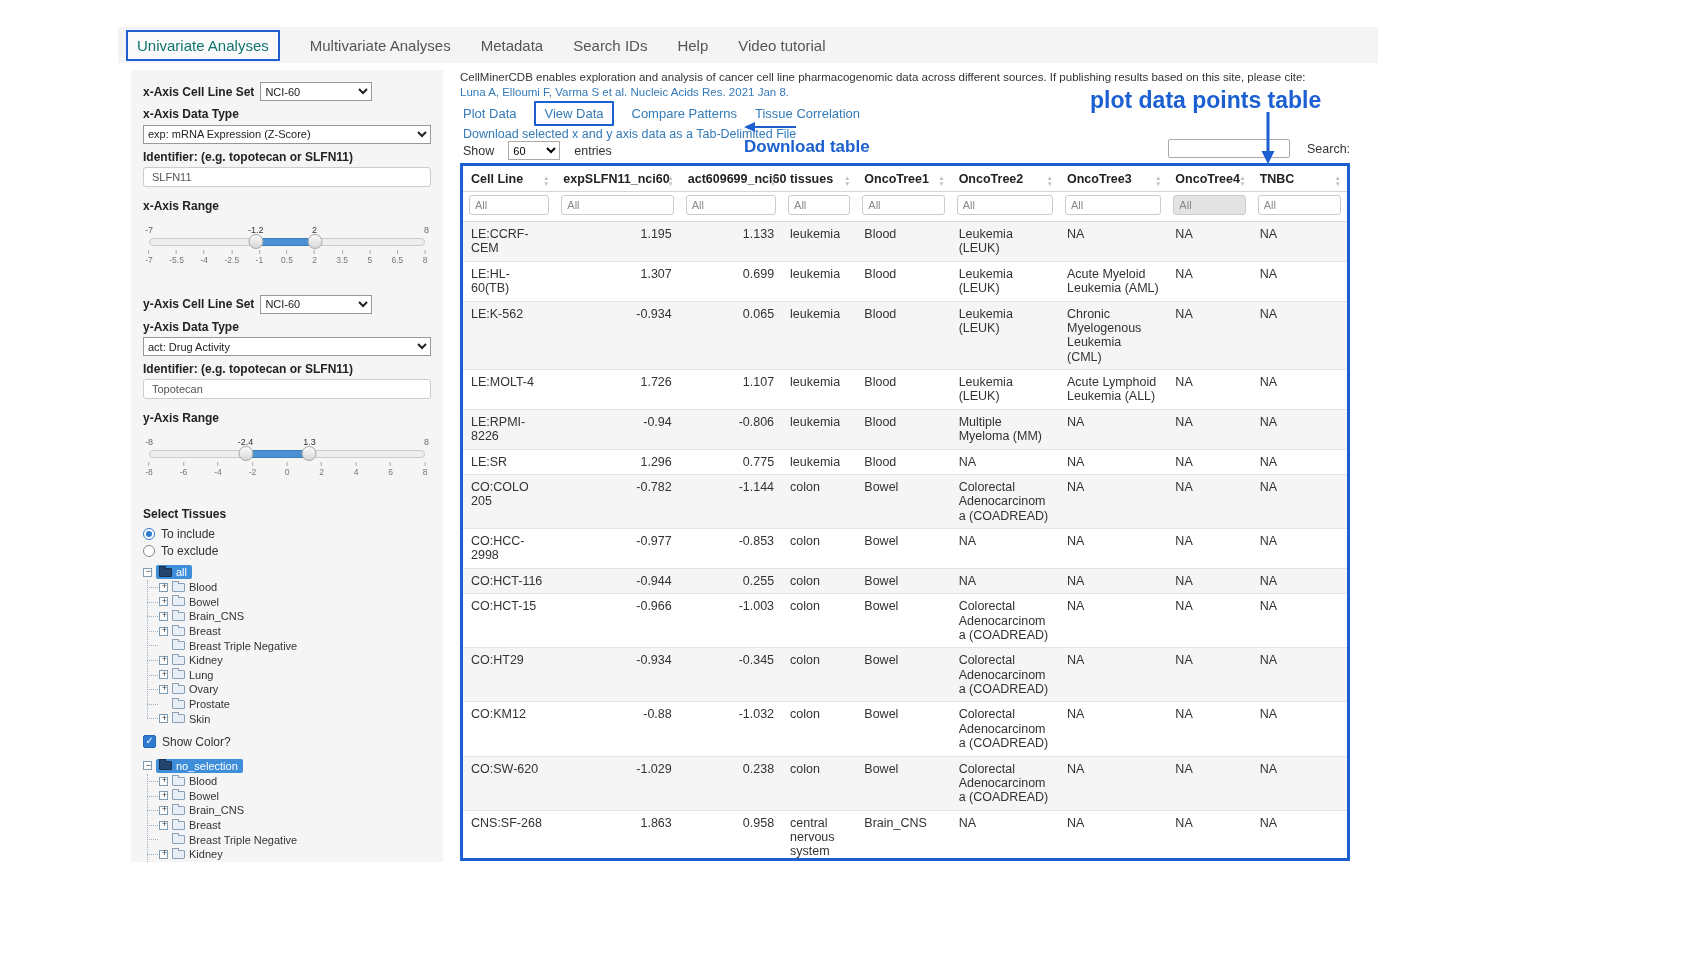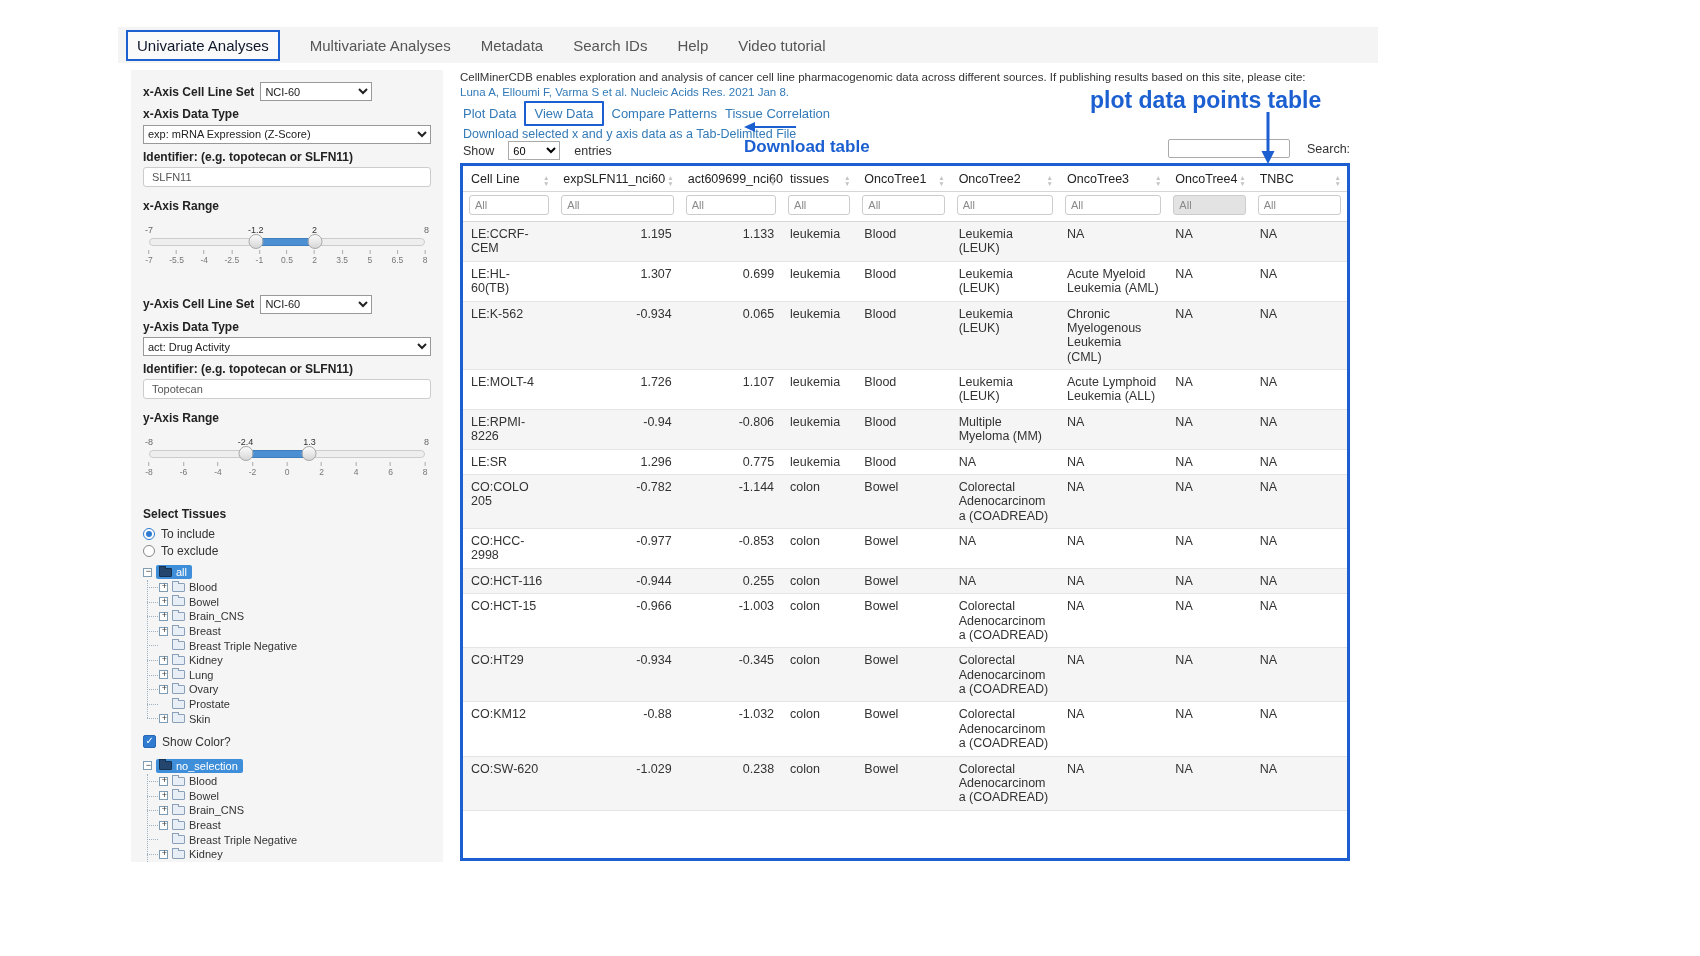--- a/index.html
+++ b/index.html
@@ -5,21 +5,21 @@
   * { margin:0; padding:0; box-sizing:border-box; }
   html,body { background:#fff; }
   body { font-family:"Liberation Sans", sans-serif; width:1700px; height:956px; overflow:hidden; }
   #page { position:relative; width:1700px; height:956px; background:#fff; overflow:hidden;
           --ann:#1b5fd0; --link:#337ab7; --tree-sel:#3e8ed9; }
 
   
   .navbar { position:absolute; left:118px; top:27px; width:1260px; height:36px; background:#f4f4f4;
             display:flex; align-items:center; gap:30px; padding-left:8px; }
   .nav-tab { font-size:15px; color:#555; cursor:pointer; white-space:nowrap; }
-  .nav-tab.boxed { border:2px solid var(--ann,#1b5fd0); padding:5px 9px; background:#fafafa; color:#0f172a; }
+  .nav-tab.boxed { border:2px solid var(--ann,#1b5fd0); padding:5px 9px; background:#fafafa; color:#0f766e; }
 
   
   .sidebar { position:absolute; left:131px; top:70px; width:312px; height:792px; background:#f5f5f5;
              padding:12px 12px 0 12px; overflow:hidden; color:#333; }
   .row1 { display:flex; align-items:center; gap:6px; margin-bottom:6px; }
   .lbl { font-weight:bold; font-size:12px; color:#222; }
   .blk { display:block; margin-bottom:3px; }
   select.ctrl { font-size:11px; height:19px; background:#fff; border:1px solid #999; color:#222; }
   select.sm { width:112px; }
   select.full { width:100%; margin-bottom:6px; }
@@ -68,37 +68,37 @@
   .folder.dark::before { border-color:#16304f; }
   .tree-children { position:relative; margin-left:4px; padding-left:12px; }
   .tree-children::before { content:""; position:absolute; left:0; top:0; bottom:8px; border-left:1px dotted #9fb0c0; }
   .tree-item { display:flex; align-items:center; height:14.6px; position:relative; cursor:pointer; }
   .tree-item::before { content:""; position:absolute; left:-12px; width:11px; top:7px; border-top:1px dotted #9fb0c0; }
   .leaf-dash { width:13px; flex-shrink:0; }
 
   
   .intro { position:absolute; left:460px; top:71px; width:892px; text-align:left; font-size:11.5px; color:#333; }
   .citation { margin-top:3px; color:var(--link,#337ab7); cursor:pointer; }
-  .view-tabs { position:absolute; left:463px; top:100px; height:26px; display:flex; align-items:center; gap:8px; }
+  .view-tabs { position:absolute; left:463px; top:100px; height:26px; display:flex; align-items:center; gap:18px; }
   .view-tab { font-size:13px; color:var(--link,#337ab7); cursor:pointer; white-space:nowrap; }
   .view-tab.boxed { border:2px solid var(--ann,#1b5fd0); padding:3px 8px; border-radius:1px; }
   .download-link { position:absolute; left:463px; top:127px; font-size:12.5px; color:var(--link,#337ab7);
                    text-decoration:none; cursor:pointer; }
   .entries-row { position:absolute; left:463px; top:141px; display:flex; align-items:center; gap:14px;
                  font-size:12.5px; color:#333; }
   .entries-row select { width:52px; height:19px; font-size:11px; border:1px solid #aaa; background:#fff; }
   .search-area { position:absolute; left:1168px; top:139px; display:flex; align-items:center; gap:17px; }
   .search-area input { width:122px; height:19px; border:1px solid #aaa; border-radius:2px; font-size:11px; padding:0 5px; background:#fff; }
   .search-lbl { font-size:12.5px; color:#333; }
 
   
   .blue-frame { position:absolute; left:460px; top:163px; width:890px; height:698px;
                 border:3px solid var(--ann,#1b5fd0); background:#fff; overflow:hidden; }
   table.data { width:100%; border-collapse:collapse; table-layout:fixed; }
-  table.data thead th { font-size:12.5px; font-weight:normal; color:#222; text-align:left;
+  table.data thead th { font-size:12.5px; font-weight:bold; color:#222; text-align:left;
                         padding:6px 6px 5px 8px; border-bottom:1px solid #d6d6d6; vertical-align:middle;margin-left:32px; }
   .th-label { float:left; max-width:82%; }
   .sort-icons { float:right; display:inline-flex; flex-direction:column; line-height:5.5px;
                 font-size:6.5px; color:#c4c4c4; margin-top:3px; cursor:pointer; }
   tr.filter-row td { padding:3px 6px 6px 6px; border-bottom:1px solid #d6d6d6; }
   .col-filter { width:100%; height:20px; border:1px solid #ccc; border-radius:3px; font-size:11px;
                 padding:0 5px; background:#fff; color:#333; }
   .col-filter.gray { background:#e3e3e3; }
   .col-filter::placeholder { color:#8a8a8a; }
   table.data tbody td { font-size:12.5px; color:#333; padding:5px 8px; vertical-align:top;
@@ -576,20 +576,31 @@
             <td>CO:SW-620</td>
             <td class="num">-1.029</td>
             <td class="num">0.238</td>
             <td>colon</td>
             <td>Bowel</td>
             <td>Colorectal Adenocarcinoma (COADREAD)</td>
             <td>NA</td>
             <td>NA</td>
             <td>NA</td>
           </tr>
+          <tr class="even">
+            <td>CNS:SF-268</td>
+            <td class="num">1.863</td>
+            <td class="num">0.958</td>
+            <td>central nervous system</td>
+            <td>Brain_CNS</td>
+            <td>NA</td>
+            <td>NA</td>
+            <td>NA</td>
+            <td>NA</td>
+          </tr>
         </tbody>
     </table>
   </div>
 
   <div class="ann-plot">plot data points table</div>
 
   <svg class="ann-down-arrow" width="16" height="52" viewBox="0 0 16 52">
     <line x1="8" y1="0" x2="8" y2="40" stroke="currentColor" stroke-width="3"></line>
     <polygon points="8,52 1.5,39 14.5,39" fill="currentColor"></polygon>
   </svg>

